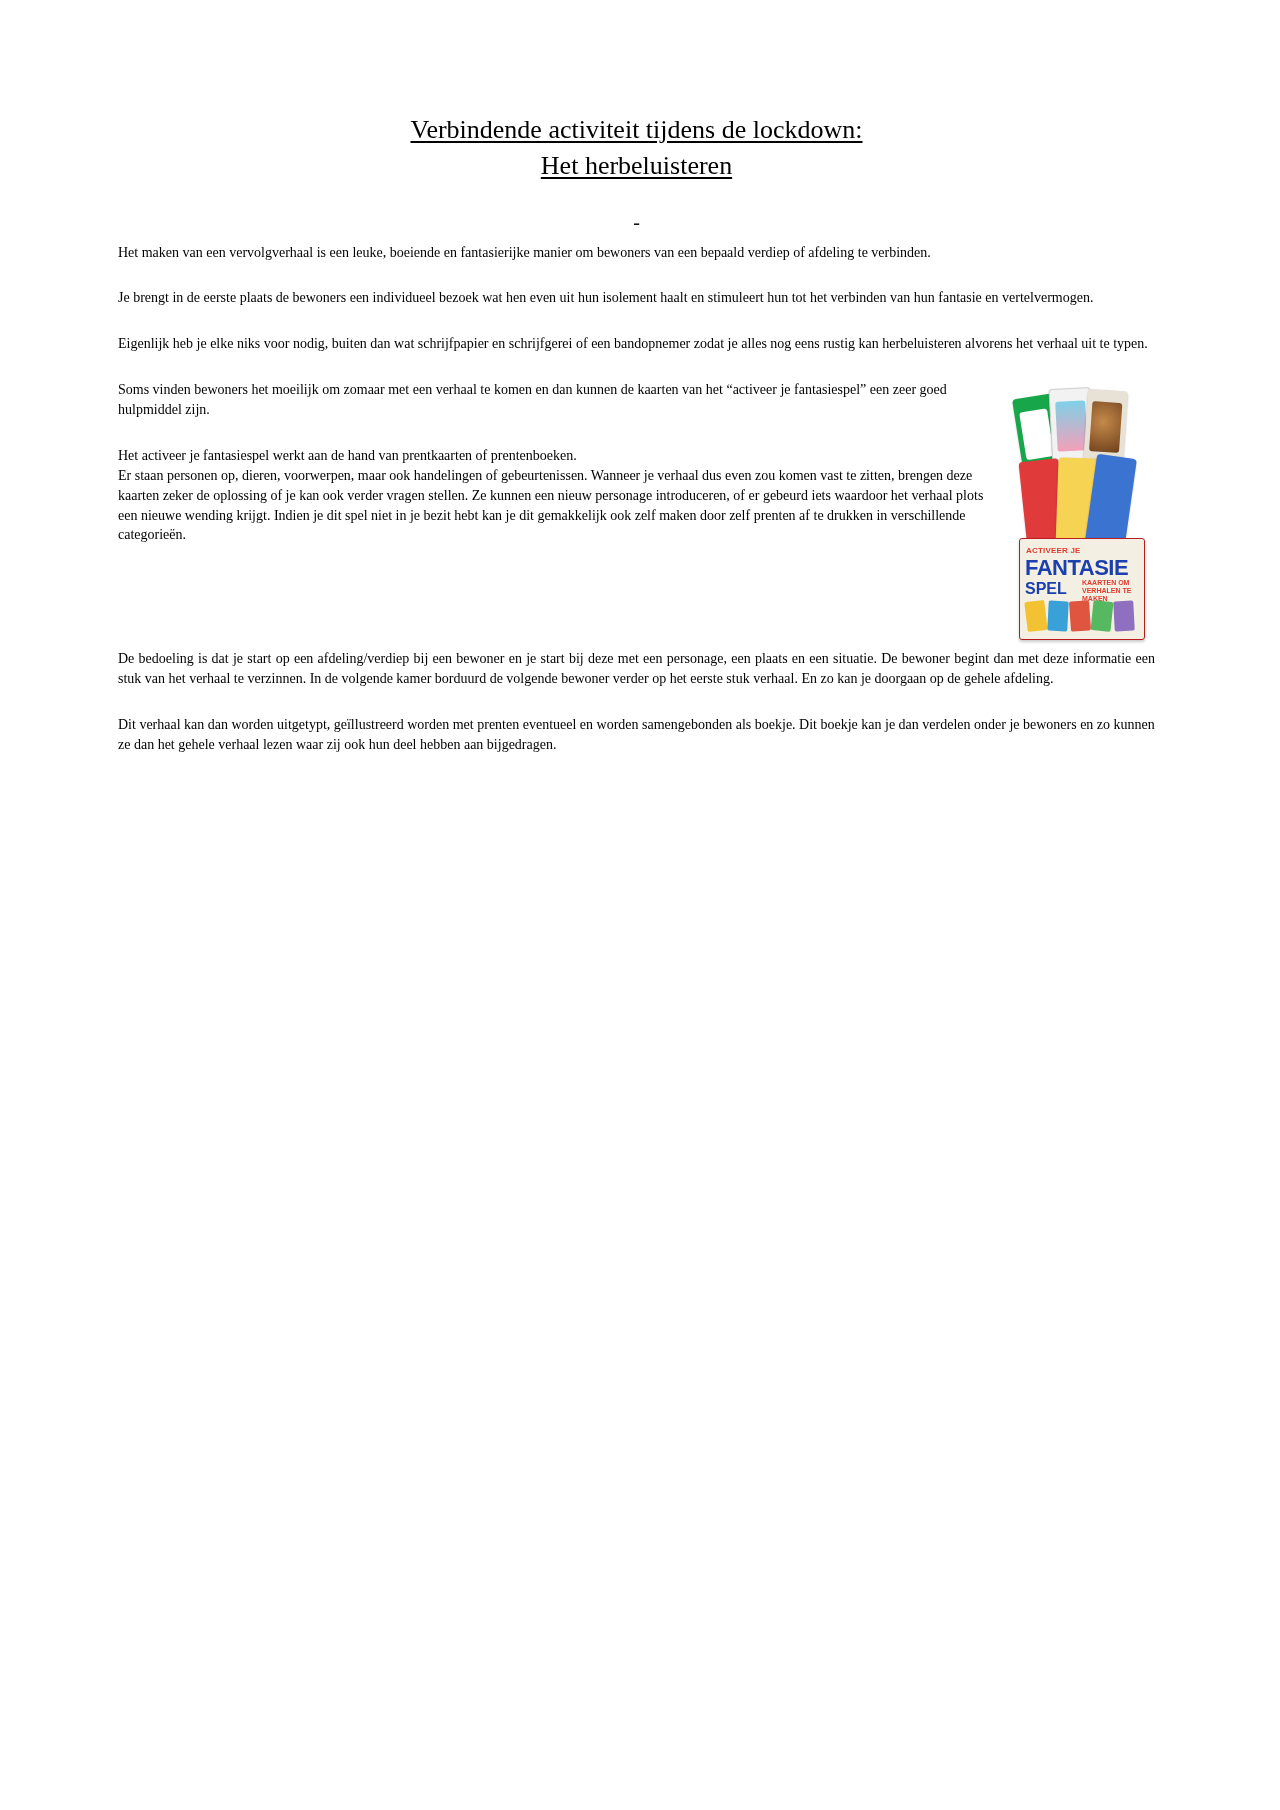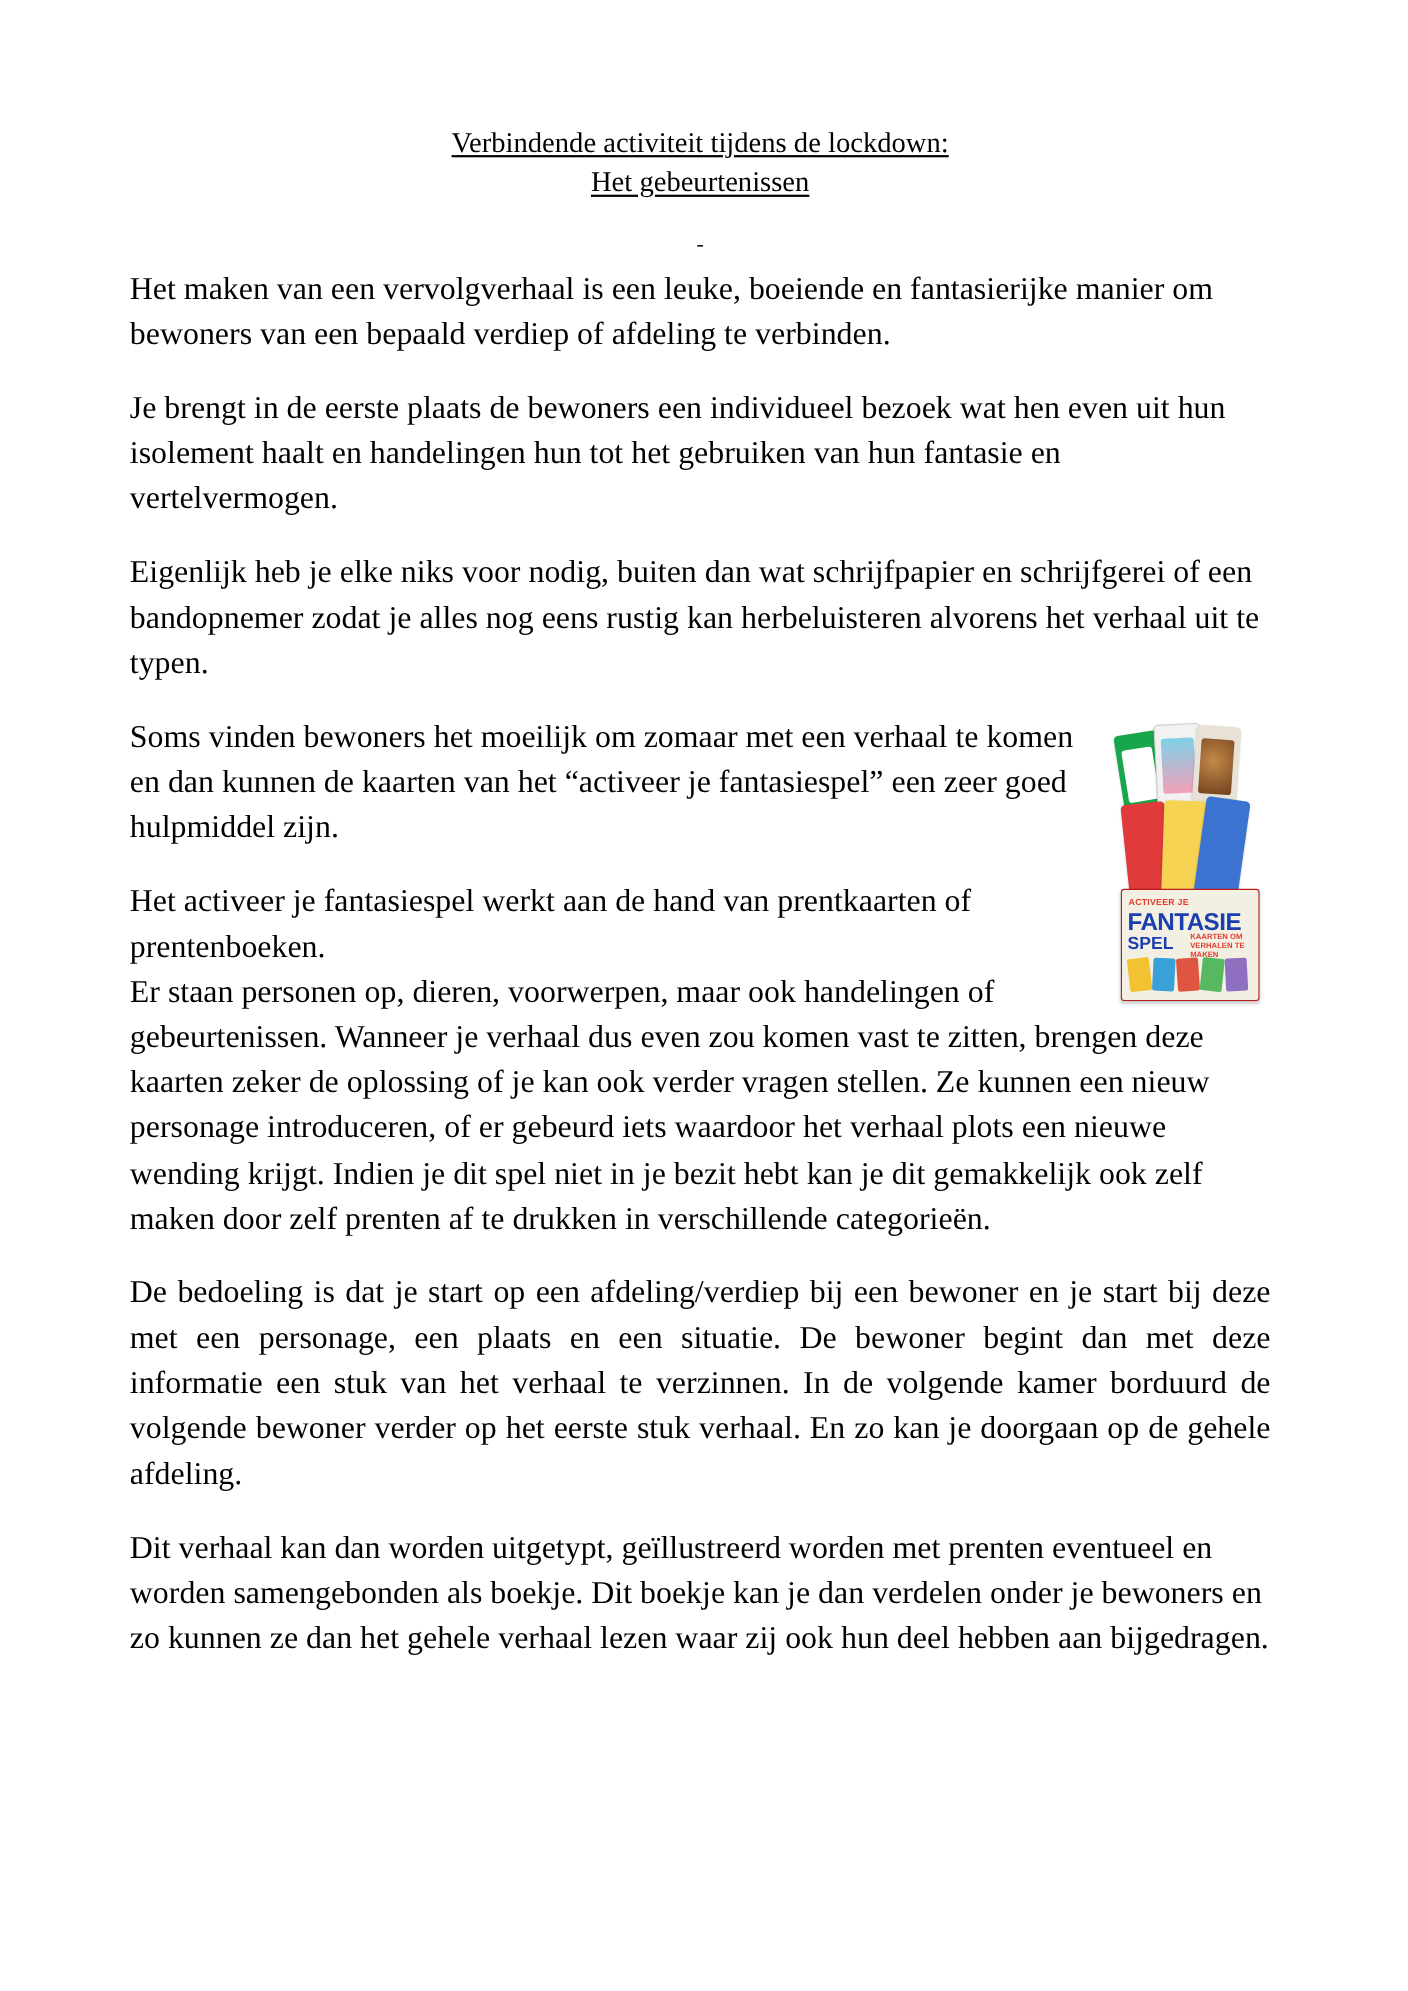--- a/index.html
+++ b/index.html
@@ -38,21 +38,21 @@
     margin-top: 2px;
   }
   .spacer-dash {
     text-align: center;
     font-size: 20px;
     line-height: 10px;
     height: 26px;
     color: #111;
   }
   p.body-par {
-    font-size: 29px;
+    font-size: 14px;
     line-height: 1.42;
     margin: 0 0 26px 0;
     text-align: left;
   }
   p.justified {
     text-align: justify;
   }
   .flow-block {
     position: relative;
   }
@@ -129,27 +129,27 @@
   .m5 { left: 90px; background: #8e6fc0; transform: rotate(-3deg);}
   .clearfix::after { content: ""; display: block; clear: both; }
 </style>
 </head>
 <body>
 
 <div class="page">
 
   <div class="title-block">
     <span class="title-line">Verbindende activiteit tijdens de lockdown:</span>
-    <span class="title-line second">Het gebeurtenissen</span>
+    <span class="title-line second">Het herbeluisteren</span>
   </div>
 
   <div class="spacer-dash">-</div>
 
   <p class="body-par">Het maken van een vervolgverhaal is een leuke, boeiende en fantasierijke manier om bewoners van een bepaald verdiep of afdeling te verbinden.</p>
-  <p class="body-par">Je brengt in de eerste plaats de bewoners een individueel bezoek wat hen even uit hun isolement haalt en handelingen hun tot het gebruiken van hun fantasie en vertelvermogen.</p>
+  <p class="body-par">Je brengt in de eerste plaats de bewoners een individueel bezoek wat hen even uit hun isolement haalt en stimuleert hun tot het verbinden van hun fantasie en vertelvermogen.</p>
   <p class="body-par">Eigenlijk heb je elke niks voor nodig, buiten dan wat schrijfpapier en schrijfgerei of een bandopnemer zodat je alles nog eens rustig kan herbeluisteren alvorens het verhaal uit te typen.</p>
 
   <div class="flow-block clearfix">
 
     <div class="wrap-img">
       <div class="cards-art">
         <div class="card c1">
             <div class="photo"></div>
           </div>
         <div class="card c2">

